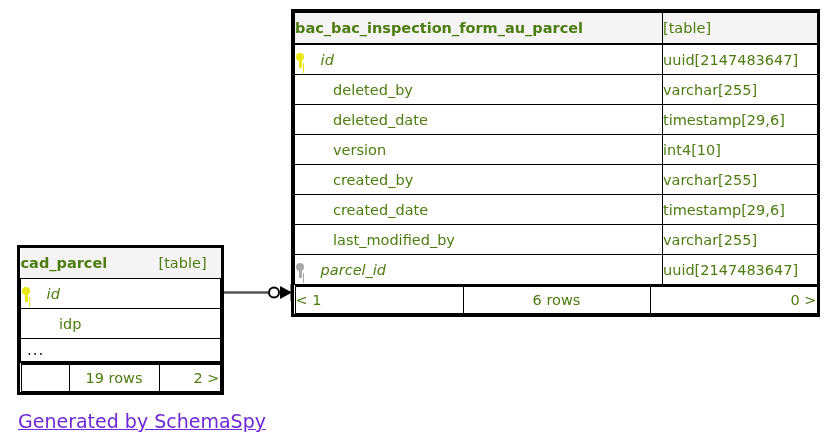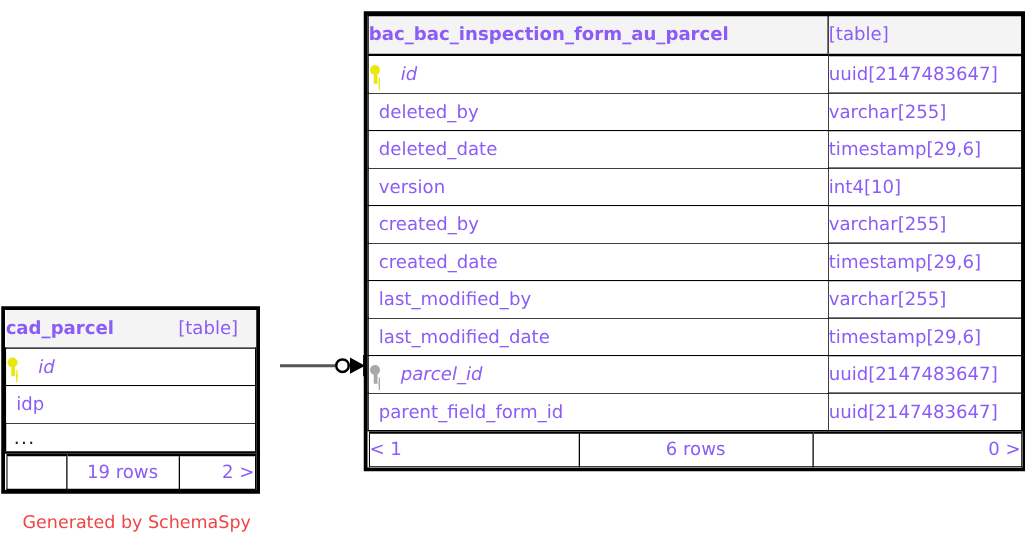--- a/index.html
+++ b/index.html
@@ -25,21 +25,21 @@
   .er-table table {
     border-collapse: collapse;
     width: 100%;
     table-layout: fixed;
   }
   .er-table td {
     border: 1px solid #000000;
     padding: 0;
     background: #ffffff;
     font-size: 14.5px;
-    color: #8b5cf6;
+    color: #4d7c0f;
     height: 29px;
     vertical-align: middle;
     overflow: hidden;
     white-space: nowrap;
   }
 
   
   .tbl-head td {
     background: #f4f4f4;
     border-bottom: 2px solid #000000;
@@ -59,21 +59,21 @@
   }
 
   
   .col-name {
     padding-left: 8px;
     position: relative;
   }
   .col-name .nm {
     display: inline-block;
     vertical-align: middle;
-    padding-left: 8px;
+    padding-left: 38px;
   }
   .col-name.has-key .nm { padding-left: 6px; font-style: italic; }
   .col-type {
     padding-left: 6px;
     font-size: 14.5px;
   }
 
   
   .key-icon {
     display: inline-block;
@@ -123,22 +123,23 @@
 
   
   .connector {
     position: absolute;
     pointer-events: none;
   }
 
   
   .credit {
     position: absolute;
-    font-size: 14px;
-    color: #ef4444;
+    font-size: 19px;
+    color: #6d28d9;
+    text-decoration: underline;
   }
 </style>
 </head>
 <body>
 
 <div class="er-table" id="tbl-main" style="left:291px; top:9px; width:529px;">
   <table>
     <colgroup>
         <col style="width:368px">
         <col style="width:155px">
@@ -192,41 +193,29 @@
         <td class="col-type">timestamp[29,6]</td>
       </tr>
 
       <tr>
         <td class="col-name">
           <span class="nm">last_modified_by</span>
         </td>
         <td class="col-type">varchar[255]</td>
       </tr>
 
-      <tr>
-        <td class="col-name">
-          <span class="nm">last_modified_date</span>
-        </td>
-        <td class="col-type">timestamp[29,6]</td>
-      </tr>
 
       <tr>
         <td class="col-name has-key">
           <span class="key-icon key-fk"></span>
           <span class="nm">parcel_id</span>
         </td>
         <td class="col-type">uuid[2147483647]</td>
       </tr>
 
-      <tr>
-        <td class="col-name">
-          <span class="nm">parent_field_form_id</span>
-        </td>
-        <td class="col-type">uuid[2147483647]</td>
-      </tr>
 
       <tr class="tbl-foot">
         <td colspan="2" style="padding:0; border:none;">
           <table style="border-collapse:collapse; width:100%; table-layout:fixed;">
             <colgroup>
                 <col style="width:168px">
                 <col style="width:187px">
                 <col>
               </colgroup>
             <tbody>
@@ -236,21 +225,21 @@
               <td class="foot-next">0 &gt;</td>
             </tr>
           </tbody>
             </table>
         </td>
       </tr>
     </tbody>
   </table>
 </div>
 
-<div class="er-table" id="tbl-left" style="left:1px; top:245px; width:207px;">
+<div class="er-table" id="tbl-left" style="left:17px; top:245px; width:207px;">
   <table>
     <colgroup>
         <col>
       </colgroup>
     <tbody>
       <tr class="tbl-head">
         <td style="padding:0; border:none; background:#f4f4f4;">
           <table style="border-collapse:collapse; width:100%; table-layout:fixed;">
             <tbody>
                 <tr>

